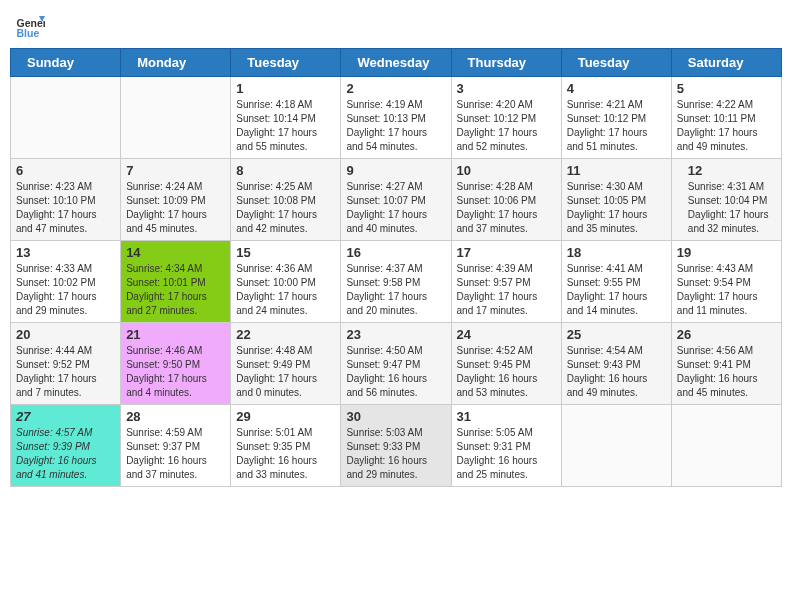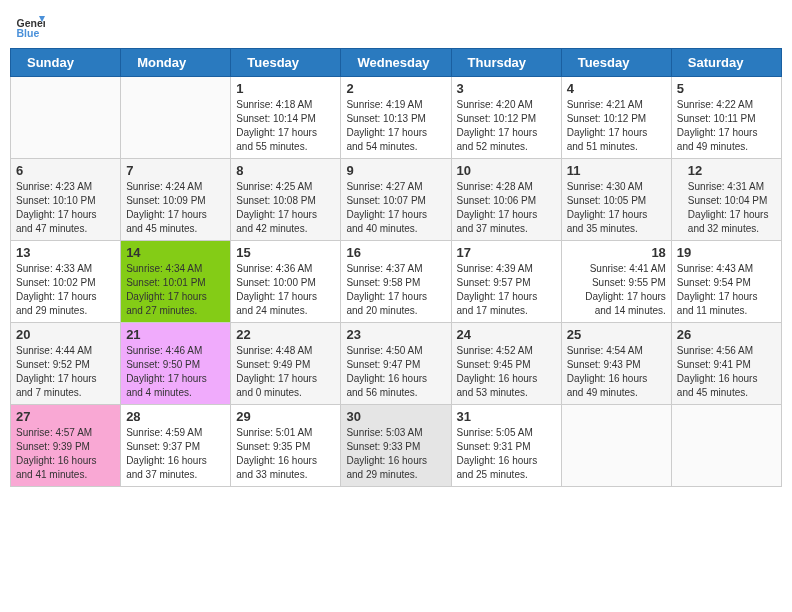--- a/index.html
+++ b/index.html
@@ -182,21 +182,21 @@
           <div class="day-info">Sunrise: 4:36 AM<br>Sunset: 10:00 PM<br>Daylight: 17 hours and 24 minutes.</div>
         </td>
         <td style="background: rgb(255, 255, 255);">
           <span class="day-number">16</span>
           <div class="day-info">Sunrise: 4:37 AM<br>Sunset: 9:58 PM<br>Daylight: 17 hours and 20 minutes.</div>
         </td>
         <td style="background: rgb(255, 255, 255);">
           <span class="day-number">17</span>
           <div class="day-info">Sunrise: 4:39 AM<br>Sunset: 9:57 PM<br>Daylight: 17 hours and 17 minutes.</div>
         </td>
-        <td style="background: rgb(255, 255, 255); text-align: right;">
+        <td style="background: rgb(255, 255, 255);">
           <span class="day-number">18</span>
           <div class="day-info">Sunrise: 4:41 AM<br>Sunset: 9:55 PM<br>Daylight: 17 hours and 14 minutes.</div>
         </td>
         <td style="background: rgb(255, 255, 255);">
           <span class="day-number">19</span>
           <div class="day-info">Sunrise: 4:43 AM<br>Sunset: 9:54 PM<br>Daylight: 17 hours and 11 minutes.</div>
         </td>
       </tr>
       <tr>
         <td style="background: rgb(245, 245, 245);">
@@ -222,21 +222,21 @@
         <td style="background: rgb(245, 245, 245);">
           <span class="day-number">25</span>
           <div class="day-info">Sunrise: 4:54 AM<br>Sunset: 9:43 PM<br>Daylight: 16 hours and 49 minutes.</div>
         </td>
         <td style="background: rgb(245, 245, 245);">
           <span class="day-number">26</span>
           <div class="day-info">Sunrise: 4:56 AM<br>Sunset: 9:41 PM<br>Daylight: 16 hours and 45 minutes.</div>
         </td>
       </tr>
       <tr>
-        <td style="background: #f9a8d4;">
+        <td style="background: #5eead4; font-style: italic;">
           <span class="day-number">27</span>
           <div class="day-info">Sunrise: 4:57 AM<br>Sunset: 9:39 PM<br>Daylight: 16 hours and 41 minutes.</div>
         </td>
         <td style="background: rgb(255, 255, 255);">
           <span class="day-number">28</span>
           <div class="day-info">Sunrise: 4:59 AM<br>Sunset: 9:37 PM<br>Daylight: 16 hours and 37 minutes.</div>
         </td>
         <td style="background: rgb(255, 255, 255);">
           <span class="day-number">29</span>
           <div class="day-info">Sunrise: 5:01 AM<br>Sunset: 9:35 PM<br>Daylight: 16 hours and 33 minutes.</div>

